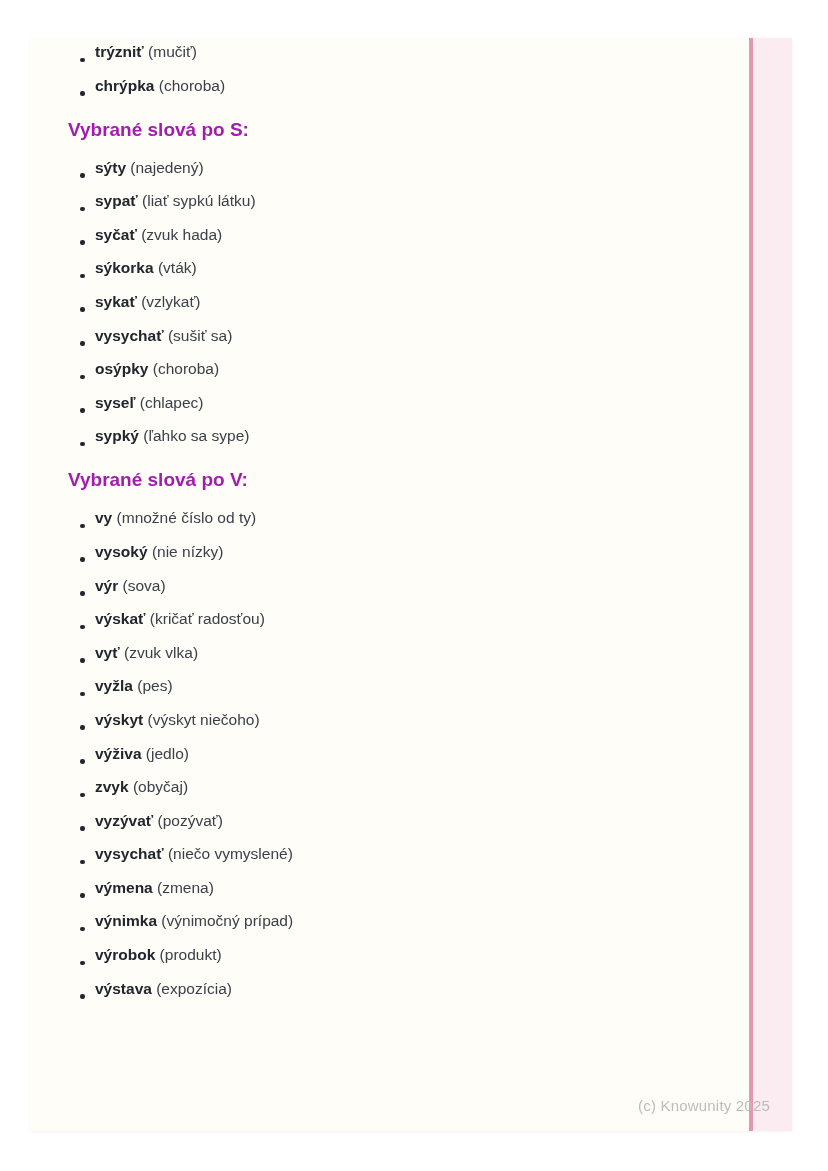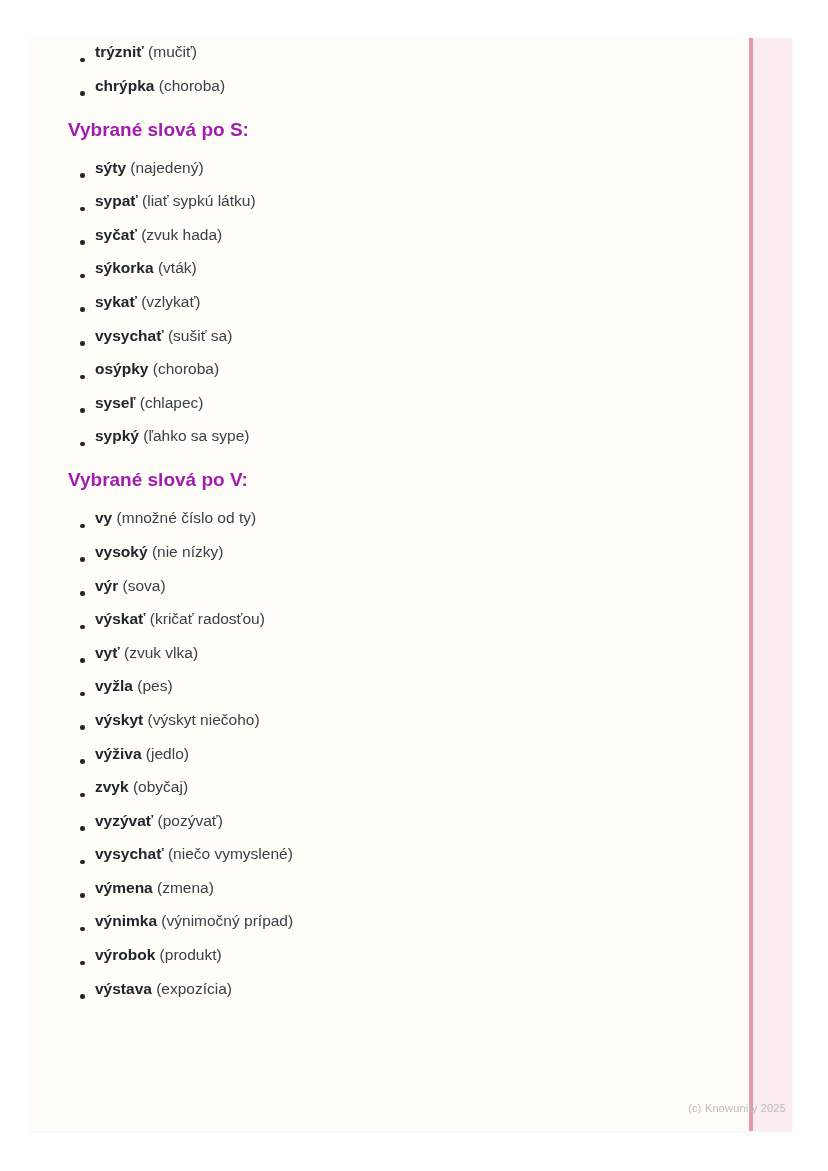--- a/index.html
+++ b/index.html
@@ -74,23 +74,23 @@
   }
   .section-heading {
     font-size: 19px;
     line-height: 24px;
     font-weight: 700;
     color: #a21caf;
     margin: 22px 0 15px 0;
   }
   .copyright {
     position: absolute;
-    right: 6px;
+    right: 22px;
     bottom: 17px;
-    font-size: 11px;
+    font-size: 15px;
     letter-spacing: 0.2px;
     color: #BCBCBC;
     z-index: 2;
     margin-left: 36px;
   }
 </style>
 </head>
 <body>
 
 <div class="page">

